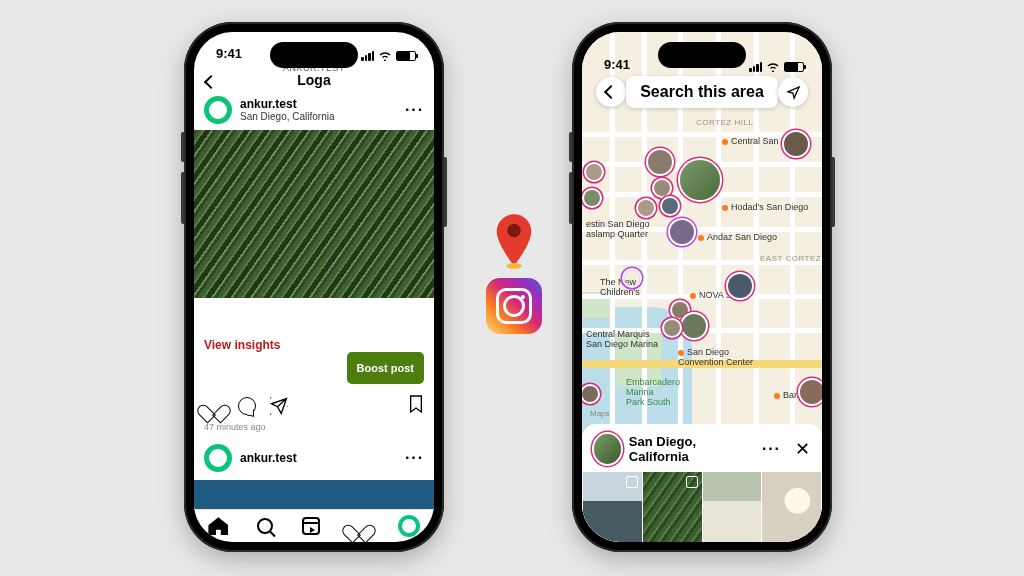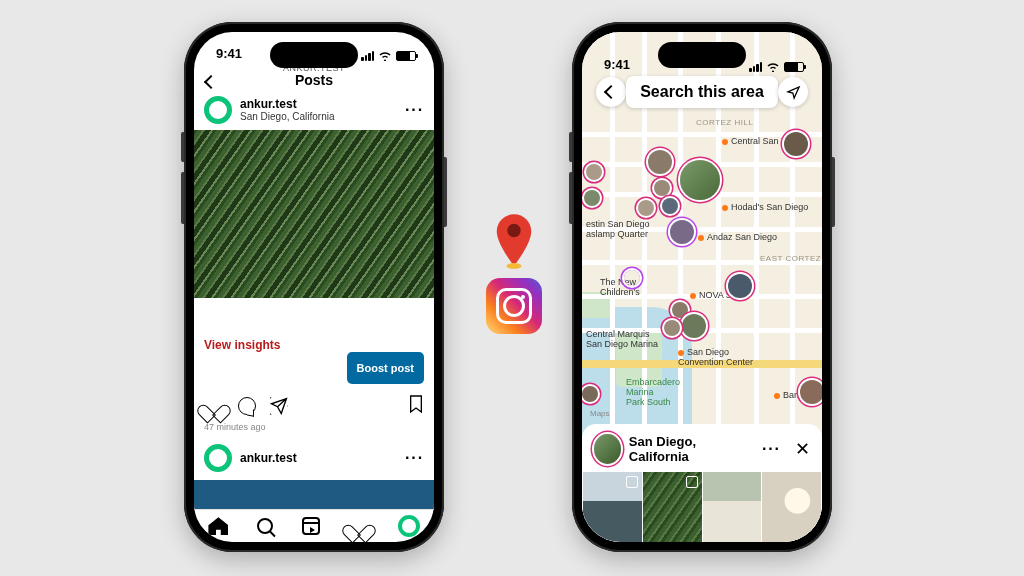--- a/index.html
+++ b/index.html
@@ -61,21 +61,21 @@
   .loc { font-size:10px; color:#333; }
   .more { margin-left:auto; font-size:16px; font-weight:700; letter-spacing:1px;}
   .post-img {
     height:228px; width:100%;
     background:
       repeating-linear-gradient(125deg,#2a4a1f 0 3px,#3d6030 3px 7px,#5a7a45 7px 9px,#1f3818 9px 14px,#6a8a55 14px 16px);
     filter: blur(.4px);
   }
   .insights { display:flex; justify-content:space-between; align-items:center; padding:8px 10px 6px; font-size:12px; font-weight:600;}
   .insights .vi { color:#b91c1c; }
-  .boost { background:#0369a1; color:#fff; padding:10px 10px; border-radius:5px; font-size:11px;margin-top:46px;}
+  .boost { background:#4d7c0f; color:#fff; padding:10px 10px; border-radius:5px; font-size:11px;margin-top:46px;}
   .actions { display:flex; align-items:center; gap:14px; padding:4px 10px; }
   .actions .spacer{flex:1}
   .ago { font-size:9px; color:#888; padding:0 10px 6px;}
   .next-post { height:40px; background:#1f5a82; margin-top:2px;}
   .tabbar { margin-top:auto; height:44px; border-top:1px solid #e2e2e2; display:flex; justify-content:space-around; align-items:center;}
   .tabbar .av { width:22px;height:22px;border-width:4px;}
 
   
   .ic { display:inline-block; }
   .ic-heart{width:20px;height:18px;position:relative}
@@ -162,21 +162,21 @@
           </svg>
         <span class="batt">
             <i></i>
           </span>
       </span>
     </div>
 
     <div class="hdr">
       <span class="back"><span class="chev"></span></span>
       <div class="sub">ANKUR.TEST</div>
-      <div class="ttl">Posts</div>
+      <div class="ttl">Loga</div>
     </div>
 
     <div class="row">
       <div class="av"></div>
       <div>
         <div class="uname">ankur.test</div>
         <div class="loc">San Diego, California</div>
       </div>
       <div class="more">···</div>
     </div>

